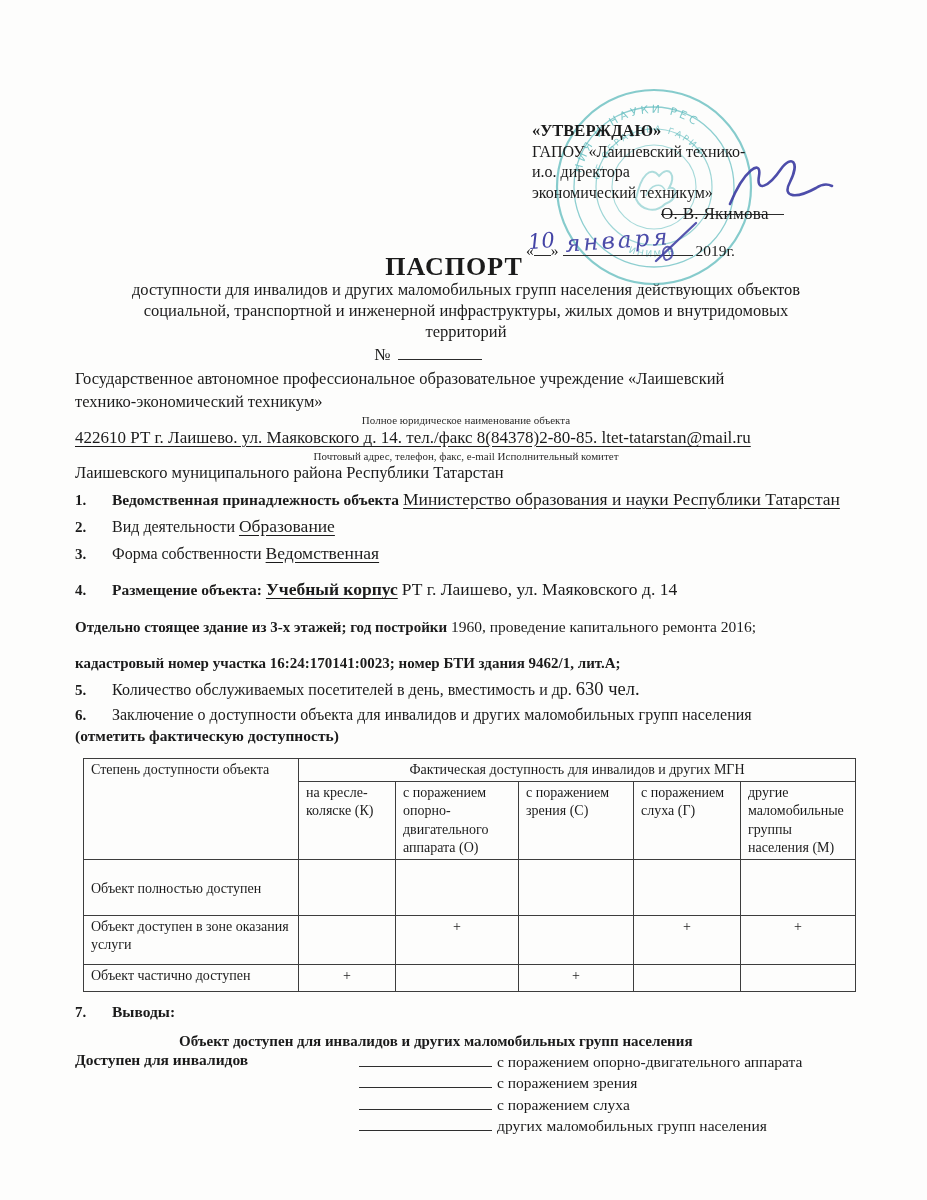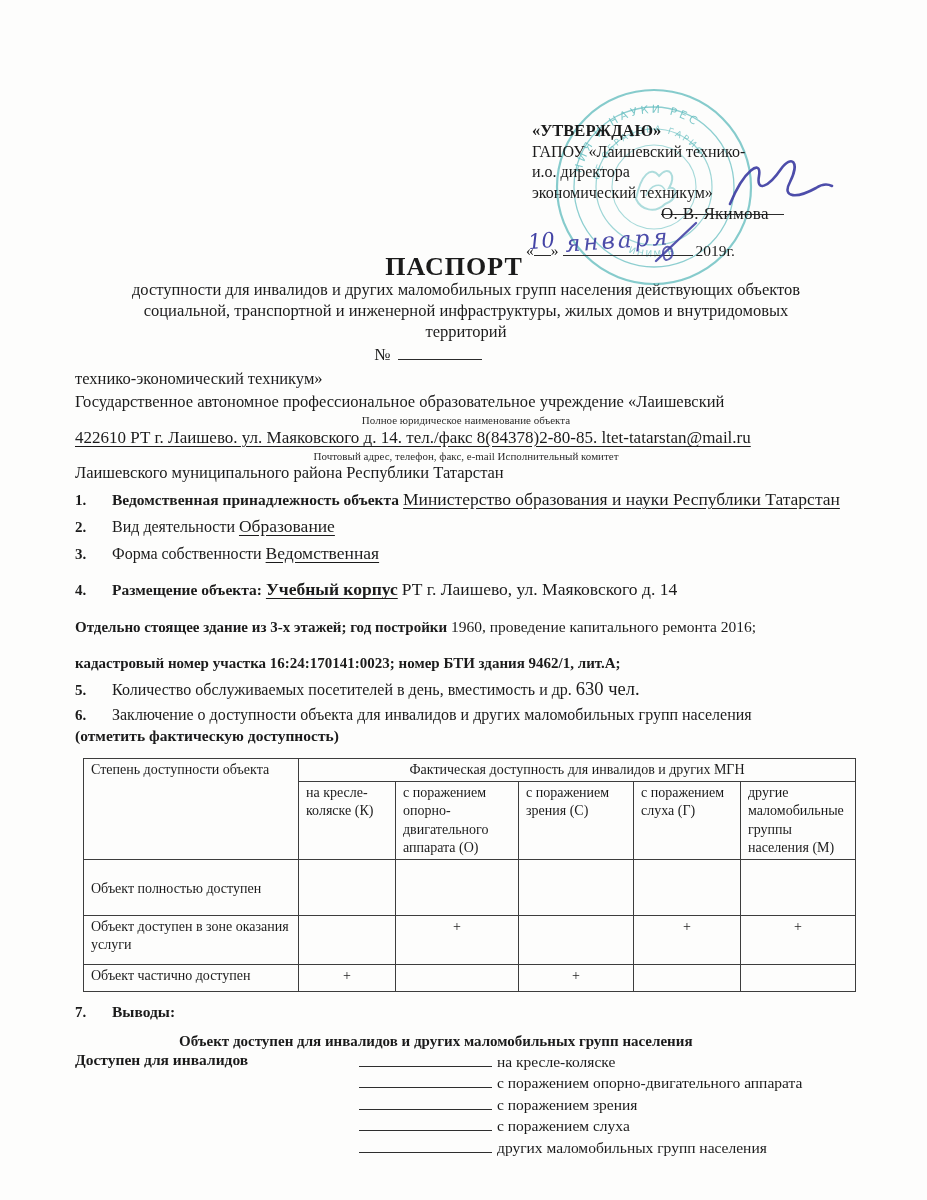--- a/index.html
+++ b/index.html
@@ -130,22 +130,22 @@
   <div class="content">
 
     <div class="title">ПАСПОРТ</div>
     <div class="subtitle-line">доступности для инвалидов и других маломобильных групп населения действующих объектов</div>
     <div class="subtitle-line">социальной, транспортной и инженерной инфраструктуры, жилых домов и внутридомовых</div>
     <div class="subtitle-line">территорий</div>
     <div class="numline">
       <span>№</span><span class="blank-num"></span>
     </div>
 
+    <div class="org-line">Государственное автономное профессиональное образовательное учреждение «Лаишевский</div>
     <div class="org-line">технико-экономический техникум»</div>
-    <div class="org-line">Государственное автономное профессиональное образовательное учреждение «Лаишевский</div>
     <div class="caption">Полное юридическое наименование объекта</div>
     <div class="address">422610 РТ г. Лаишево. ул. Маяковского д. 14. тел./факс 8(84378)2-80-85. ltet-tatarstan@mail.ru</div>
     <div class="caption">Почтовый адрес, телефон, факс, e-mail Исполнительный комитет</div>
     <div class="region">Лаишевского муниципального района Республики Татарстан</div>
 
     <div class="item">
       <span class="inum">1.</span><span class="lbl-b">Ведомственная принадлежность объекта</span>
       <span class="val-u">Министерство образования и науки Республики Татарстан</span>
     </div>
     <div class="item">
@@ -226,21 +226,20 @@
     </table>
 
     <div class="item item7">
       <span class="inum">7.</span><span class="lbl-b">Выводы:</span>
     </div>
     <div class="conclusion">Объект доступен для инвалидов и других маломобильных групп населения</div>
 
     <div class="footer">
       <div class="flead">Доступен для инвалидов</div>
       <div>
-        <div class="fline"><span class="fblank"></span><span>на кресле-коляске</span></div>
         <div class="fline"><span class="fblank"></span><span>с поражением опорно-двигательного аппарата</span></div>
         <div class="fline"><span class="fblank"></span><span>с поражением зрения</span></div>
         <div class="fline"><span class="fblank"></span><span>с поражением слуха</span></div>
         <div class="fline"><span class="fblank"></span><span>других маломобильных групп населения</span></div>
       </div>
     </div>
 
   </div>
 </div>
 

